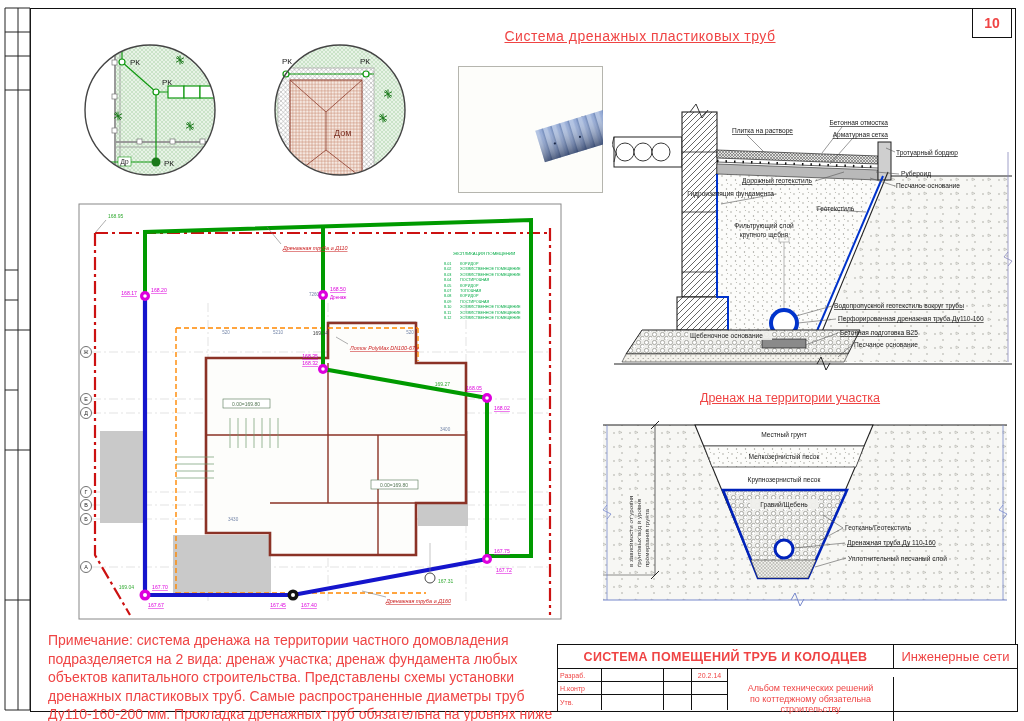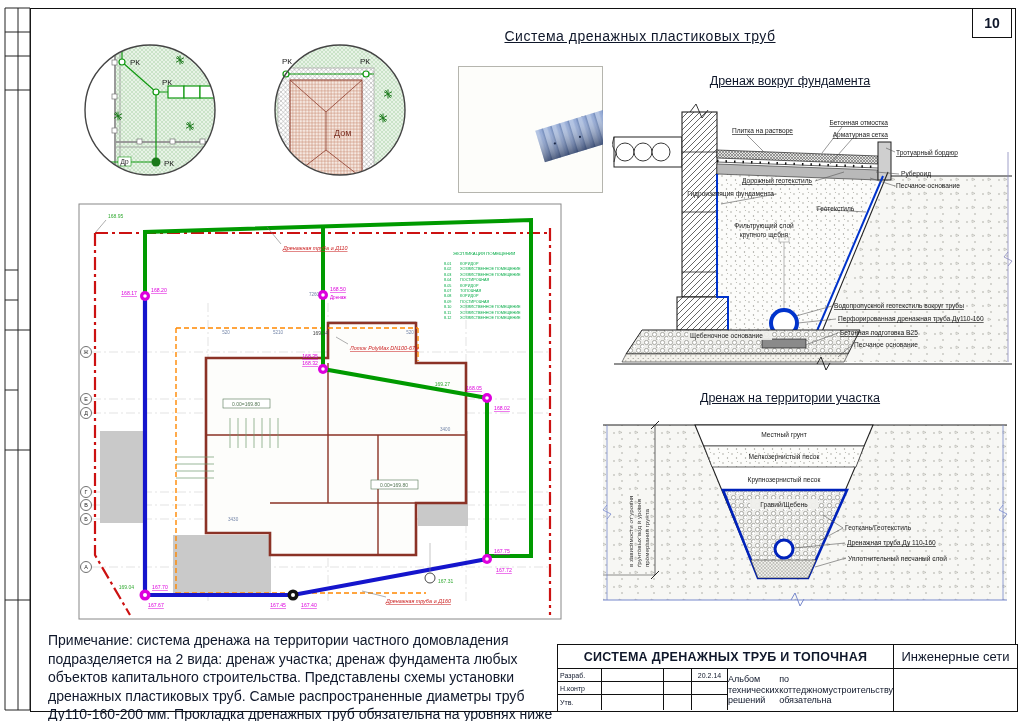--- a/index.html
+++ b/index.html
@@ -1,17 +1,17 @@
 <!DOCTYPE html>
 <html><head>
 <meta charset="utf-8">
 <style>
   html,body{margin:0;padding:0;background:#e8e8e8;}
   .sheet{position:relative;width:1024px;height:721px;background:#ffffff;overflow:hidden;
-         font-family:"Liberation Sans","DejaVu Sans",sans-serif;color:#0f172a;}
+         font-family:"Liberation Sans","DejaVu Sans",sans-serif;color:#ef4444;}
   .abs{position:absolute;}
   .frame{border:1.6px solid #111;}
   svg text{font-family:"Liberation Sans","DejaVu Sans",sans-serif;}
   .u{text-decoration:underline;}
   .ttl{font-size:14px;letter-spacing:.5px;text-decoration:underline;text-align:center;}
   .sttl{font-size:12.5px;text-decoration:underline;text-align:center;}
   .note{font-size:14px;line-height:1.33;}
   .tb{position:absolute;box-sizing:border-box;border:1.8px solid #111;background:#fff;}
   .tb .cell{position:absolute;box-sizing:border-box;border-right:1.2px solid #111;border-bottom:1.2px solid #111;
             display:flex;align-items:center;justify-content:center;overflow:hidden;}
@@ -185,21 +185,20 @@
           <circle cx="26" cy="-2" r="1.1"></circle>
         <circle cx="50" cy="0" r="1.1"></circle>
           <circle cx="-38" cy="16" r="1.1"></circle>
           <circle cx="-12" cy="18" r="1.1"></circle>
         <circle cx="16" cy="19" r="1.1"></circle>
           <circle cx="42" cy="20" r="1.1"></circle>
       </g>
     </g>
   </svg>
 
-  <div class="abs sttl" style="left:640px;top:74px;width:300px;">Дренаж вокруг фундамента</div>
 
   <svg class="abs" style="left:612px;top:92px" width="403" height="280" viewBox="0 0 403 280">
     <g>
       <polygon points="274,84 396,84 396,270 200,270" fill="url(#soilDots)"></polygon>
       <polygon points="105,82 268,82 203,248 105,248" fill="url(#sandDots)"></polygon>
 
       <rect x="2" y="45" width="68" height="30" fill="#fff" stroke="#222" stroke-width="1"></rect>
       <circle cx="13" cy="60" r="9" fill="#fff" stroke="#222" stroke-width="0.9"></circle>
       <circle cx="31" cy="60" r="9" fill="#fff" stroke="#222" stroke-width="0.9"></circle>
       <circle cx="49" cy="60" r="9" fill="#fff" stroke="#222" stroke-width="0.9"></circle>
@@ -460,35 +459,35 @@
           <text x="382" y="110.6">ХОЗЯЙСТВЕННОЕ ПОМЕЩЕНИЕ</text>
         <text x="366" y="116">8.12</text>
           <text x="382" y="116">ХОЗЯЙСТВЕННОЕ ПОМЕЩЕНИЕ</text>
       </g>
     </g>
   </svg>
 
   <div class="abs note" style="left:48px;top:631px;width:508px;">Примечание: система дренажа на территории частного домовладения подразделяется на 2 вида: дренаж участка; дренаж фундамента любых объектов капитального строительства. Представлены схемы установки дренажных пластиковых труб. Самые распространенные диаметры труб Ду110-160-200 мм. Прокладка дренажных труб обязательна на уровнях ниже глубины промерзания грунта и выше уровня грунтовых вод.</div>
 
   <div class="tb" style="left:557px;top:644px;width:461px;height:68px;">
-    <div class="cell" style="left:0;top:0;width:336px;height:24px;font-size:12.5px;font-weight:bold;letter-spacing:.3px;">СИСТЕМА ДРЕНАЖНЫХ ТРУБ И ТОПОЧНАЯ</div>
+    <div class="cell" style="left:0;top:0;width:336px;height:24px;font-size:12.5px;font-weight:bold;letter-spacing:.3px;">СИСТЕМА ПОМЕЩЕНИЙ ТРУБ И КОЛОДЦЕВ</div>
     <div class="cell nob" style="left:336px;top:0;width:123px;height:24px;font-size:13px;">Инженерные сети</div>
     <div class="cell" style="left:0;top:24px;width:44px;height:13px;font-size:7px;justify-content:flex-start;padding-left:2px;">Разраб.</div>
     <div class="cell" style="left:0;top:37px;width:44px;height:13px;font-size:7px;justify-content:flex-start;padding-left:2px;">Н.контр</div>
     <div class="cell" style="left:0;top:50px;width:44px;height:15px;font-size:7px;justify-content:flex-start;padding-left:2px;border-bottom:none;">Утв.</div>
     <div class="cell" style="left:44px;top:24px;width:62px;height:13px;"></div>
     <div class="cell" style="left:44px;top:37px;width:62px;height:13px;"></div>
     <div class="cell" style="left:44px;top:50px;width:62px;height:15px;border-bottom:none;"></div>
     <div class="cell" style="left:106px;top:24px;width:28px;height:13px;"></div>
     <div class="cell" style="left:106px;top:37px;width:28px;height:13px;"></div>
     <div class="cell" style="left:106px;top:50px;width:28px;height:15px;border-bottom:none;"></div>
     <div class="cell" style="left:134px;top:24px;width:36px;height:13px;font-size:7px;">20.2.14</div>
     <div class="cell" style="left:134px;top:37px;width:36px;height:13px;"></div>
     <div class="cell" style="left:134px;top:50px;width:36px;height:15px;border-bottom:none;"></div>
-    <div class="cell" style="left:170px;top:23px;width:166px;height:44px;border-bottom:none;flex-direction:row;font-size:9px;line-height:1.15;">
+    <div class="cell" style="left:170px;top:32px;width:166px;height:44px;border-bottom:none;flex-direction:column;font-size:9px;line-height:1.15;">
       <span>Альбом технических решений</span>
       <span>по коттеджному обязательна</span>
       <span>строительству</span>
     </div>
     <div class="cell nob" style="left:336px;top:24px;width:123px;height:44px;border-bottom:none;"></div>
   </div>
 
 </div>
 
 </body></html>

